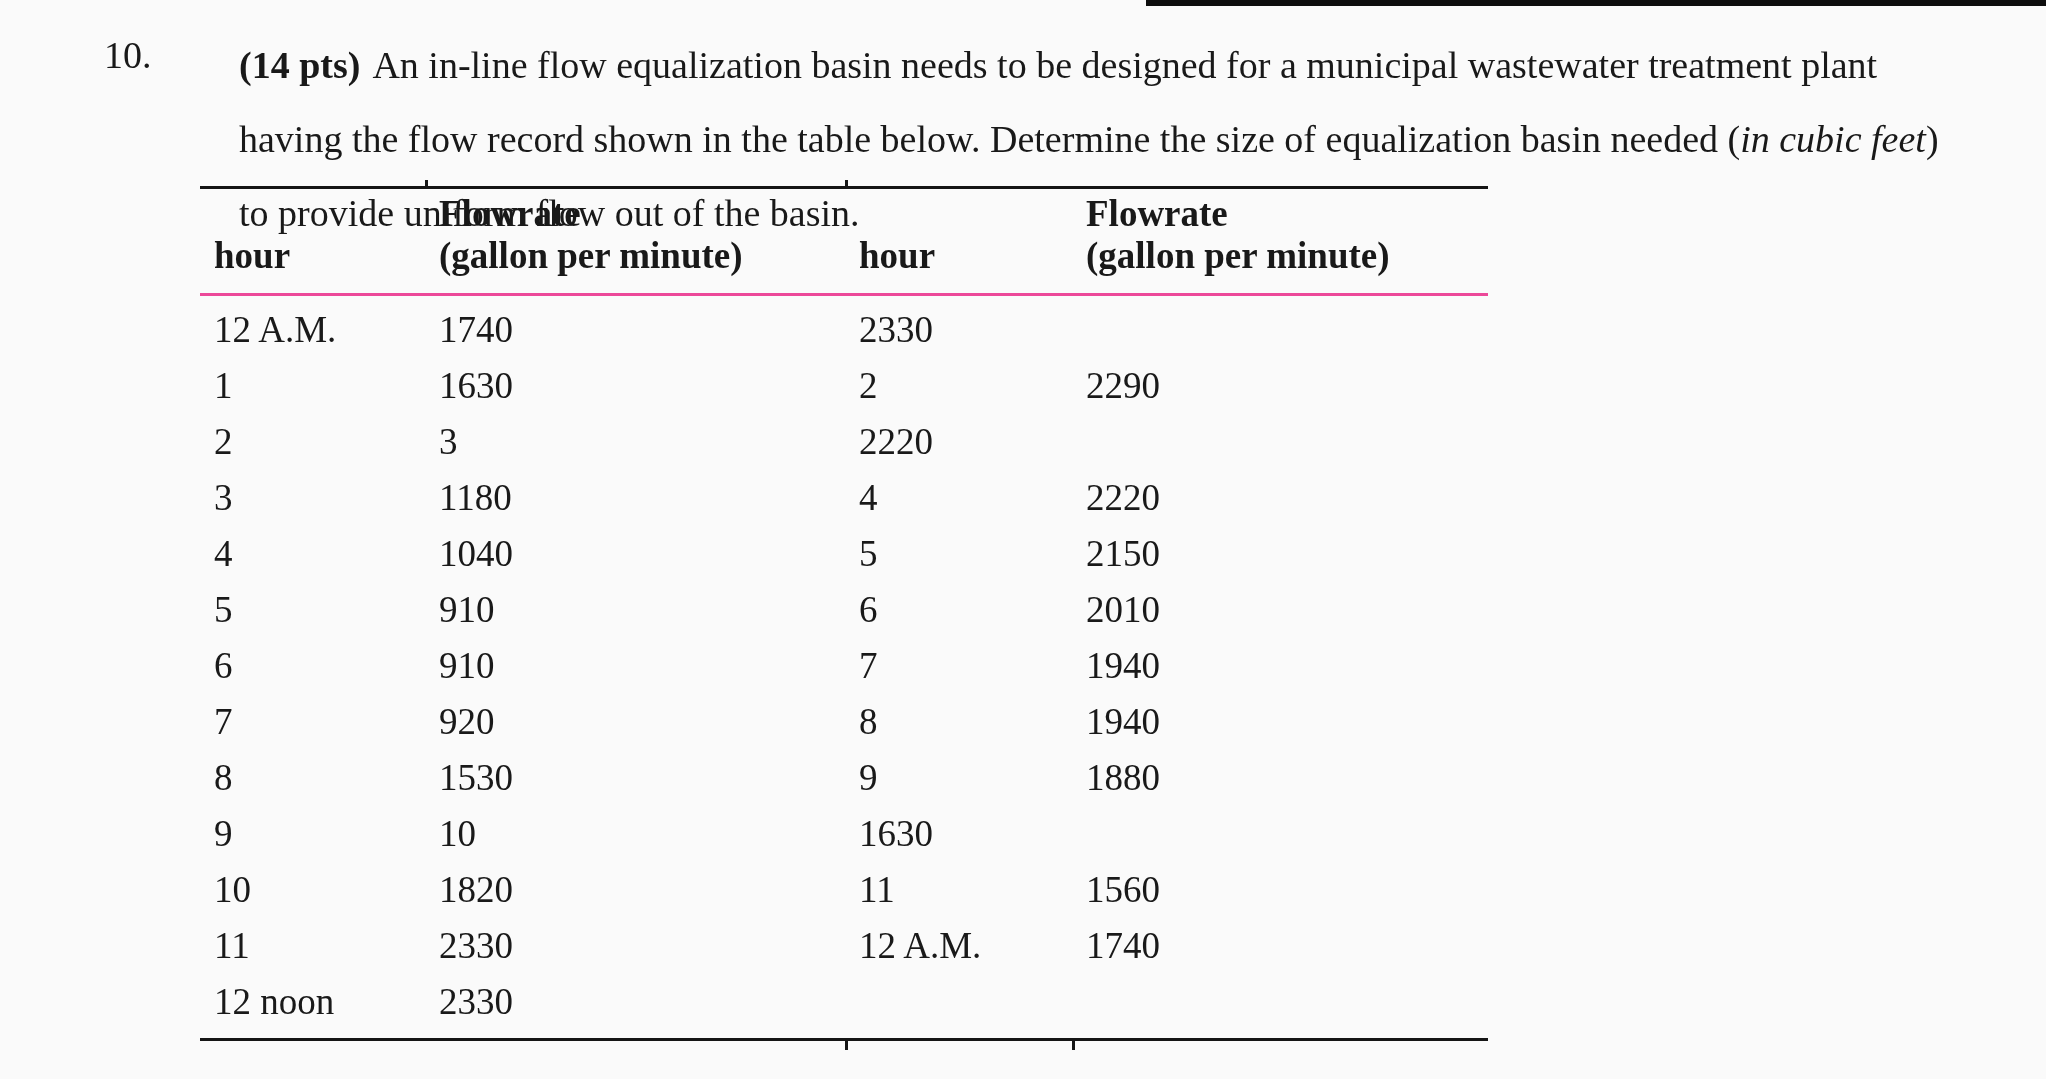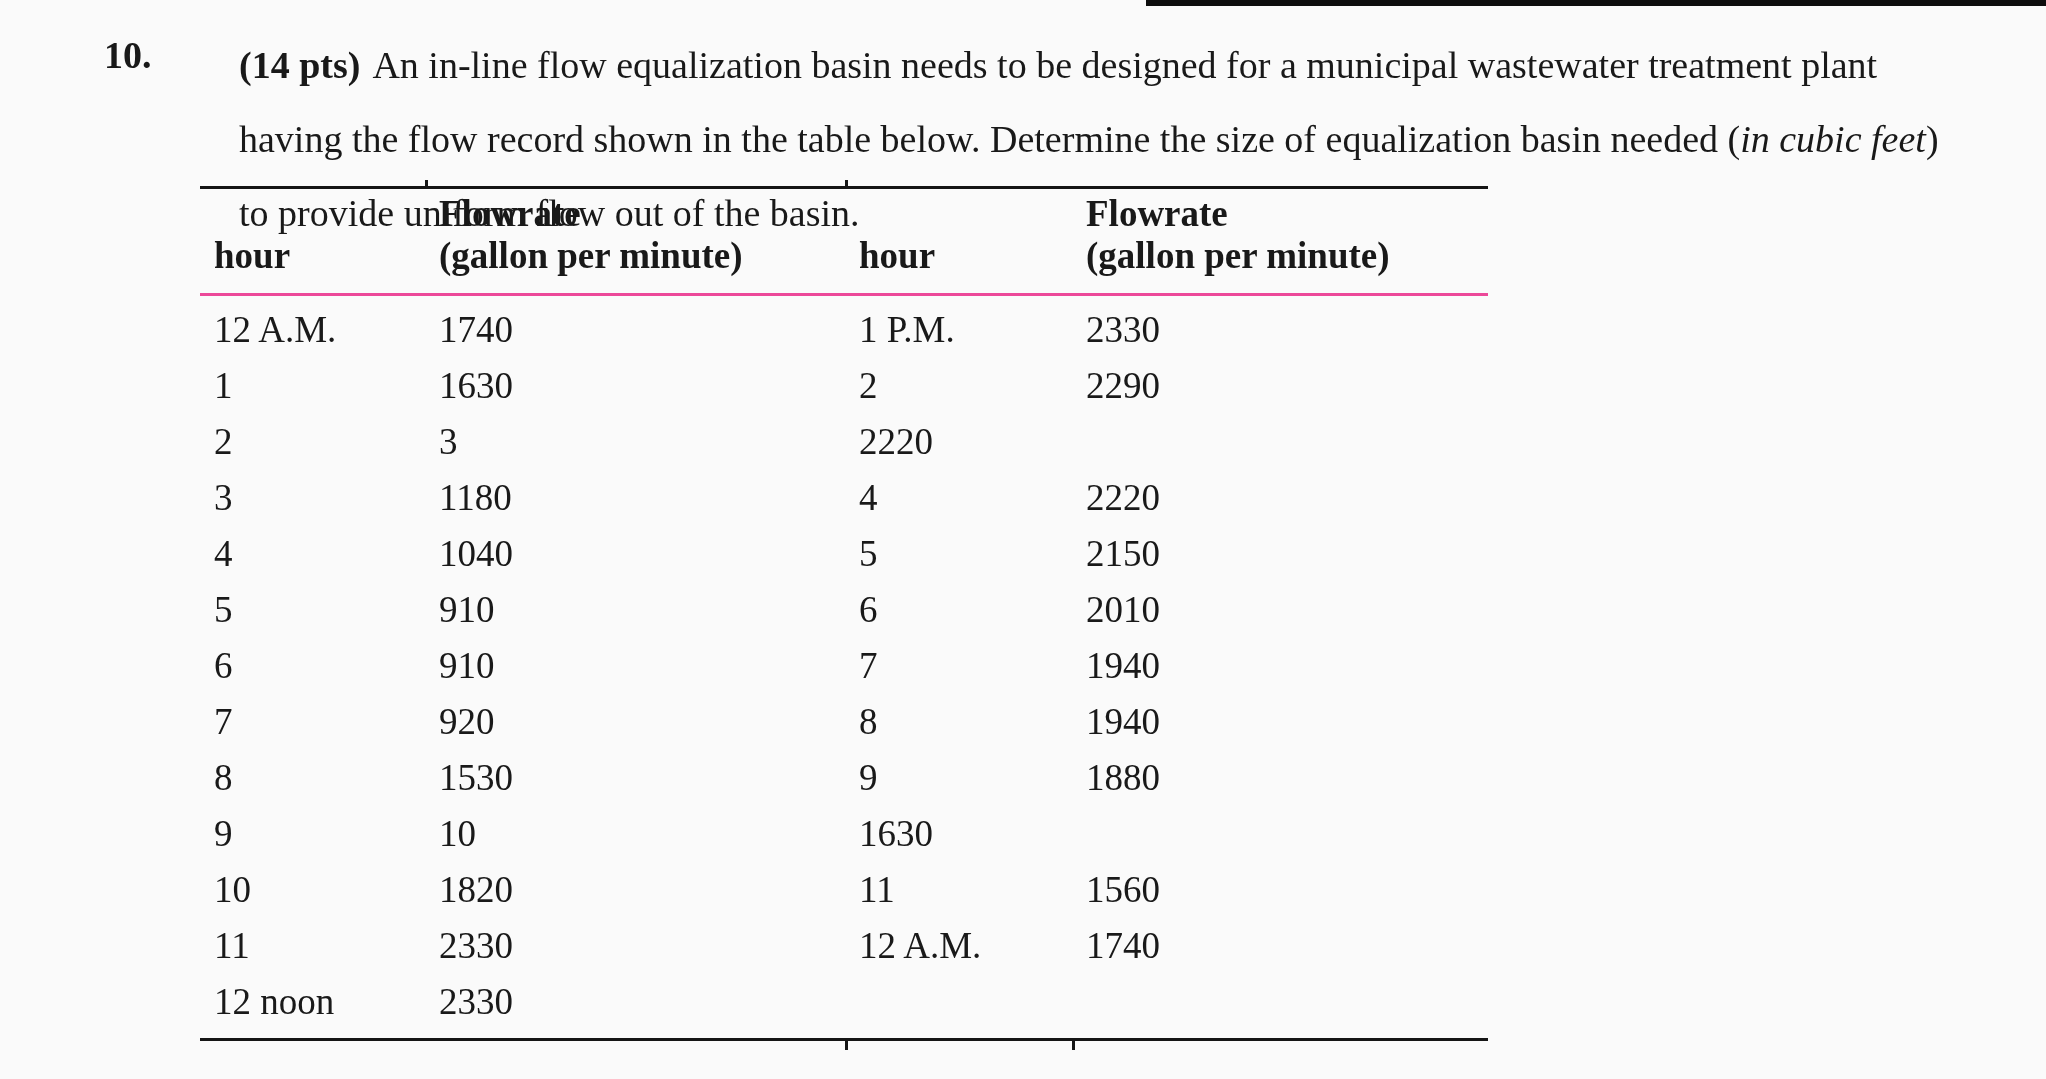--- a/index.html
+++ b/index.html
@@ -24,21 +24,21 @@
     top: 0;
     left: 1146px;
     width: 900px;
     height: 6px;
     background: #0d0d0d;
   }
   .qnum {
     position: absolute;
     left: 104px;
     top: 28px;
-    font-weight: bold;
+    font-weight: normal;
     font-size: 38px;
     line-height: 55px;
   }
   .ptext {
     position: absolute;
     left: 239px;
     top: 28px;
     width: 1700px;
     font-size: 38px;
     line-height: 74px;
@@ -117,21 +117,20 @@
         <div class="tcell">(gallon per minute)</div>
         <div class="tcell">hour</div>
         <div class="tcell">(gallon per minute)</div>
       </div>
     </div>
 
     <div class="tbody">
         <div class="trow">
           <div class="tcell">12 A.M.</div>
           <div class="tcell">1740</div>
-          <div class="tcell">1 P.M.</div>
           <div class="tcell">2330</div>
         </div>
         <div class="trow">
           <div class="tcell">1</div>
           <div class="tcell">1630</div>
           <div class="tcell">2</div>
           <div class="tcell">2290</div>
         </div>
         <div class="trow">
           <div class="tcell">2</div>

